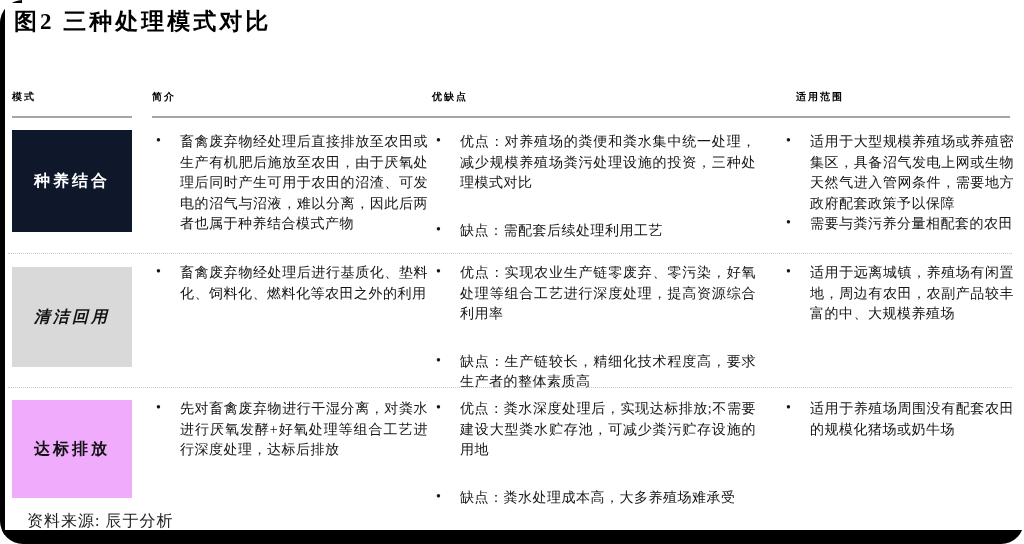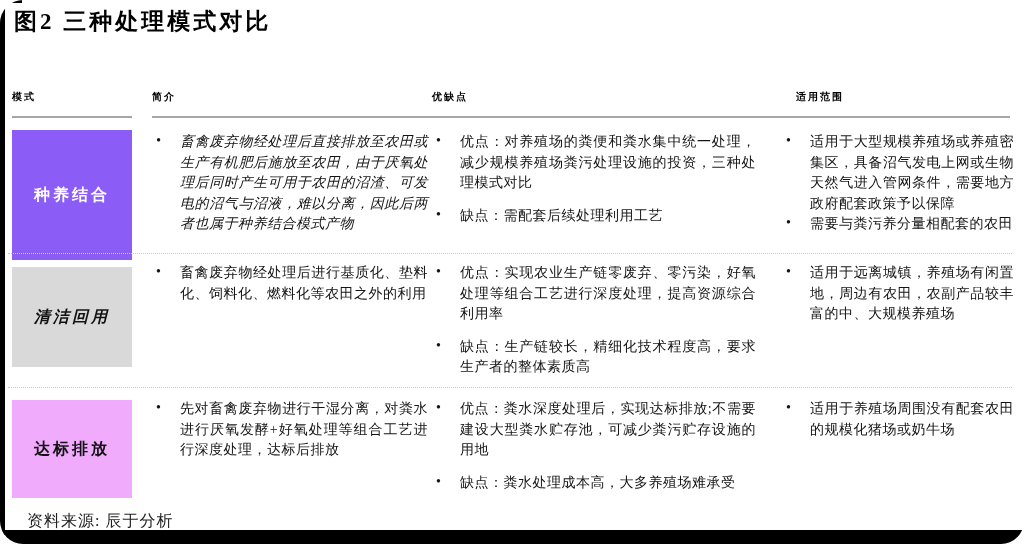--- a/index.html
+++ b/index.html
@@ -30,34 +30,34 @@
 
   .divider{position:absolute;left:8px;width:1004px;height:0;border-top:1px dotted #c9c9c9;}
   .divider-1{top:253px;}
   .divider-2{top:387px;}
 
   .mode-box{
     position:absolute;left:12px;width:120px;
     display:flex;align-items:center;justify-content:center;
     font-size:16px;font-weight:bold;letter-spacing:3px;
   }
-  .mode-0{top:130px;height:130px;background:#8b5cf6;color:#ffffff;}
+  .mode-0{top:130px;height:102px;background:#0f172a;color:#ffffff;}
   .mode-1{top:267px;height:100px;background:#d9d9d9;color:#111;font-style:italic;}
   .mode-2{top:400px;height:98px;background:#f0abfc;color:#111;}
 
   ul.cell{
     position:absolute;margin:0;padding:0;list-style:none;
     font-size:14px;line-height:20.5px;letter-spacing:0.5px;text-align:justify;
     color:#141414;
   }
   ul.cell li{position:relative;padding-left:28px;}
   ul.cell li::before{content:"\2022";position:absolute;left:4px;top:-1px;font-size:14px;}
-  ul.gap li + li{margin-top:12px;}
+  ul.gap li + li{margin-top:27px;}
 
-  .intro-0{left:152px;top:132px;width:276px;font-style:italic;}
+  .intro-0{left:152px;top:132px;width:276px;}
   .pros-0 {left:432px;top:132px;width:324px;}
   .scope-0{left:782px;top:132px;width:232px;}
   .intro-1{left:152px;top:263px;width:276px;}
   .pros-1 {left:432px;top:263px;width:324px;}
   .scope-1{left:782px;top:263px;width:232px;}
   .intro-2{left:152px;top:399px;width:276px;}
   .pros-2 {left:432px;top:399px;width:324px;}
   .scope-2{left:782px;top:399px;width:232px;}
 
   .source{

